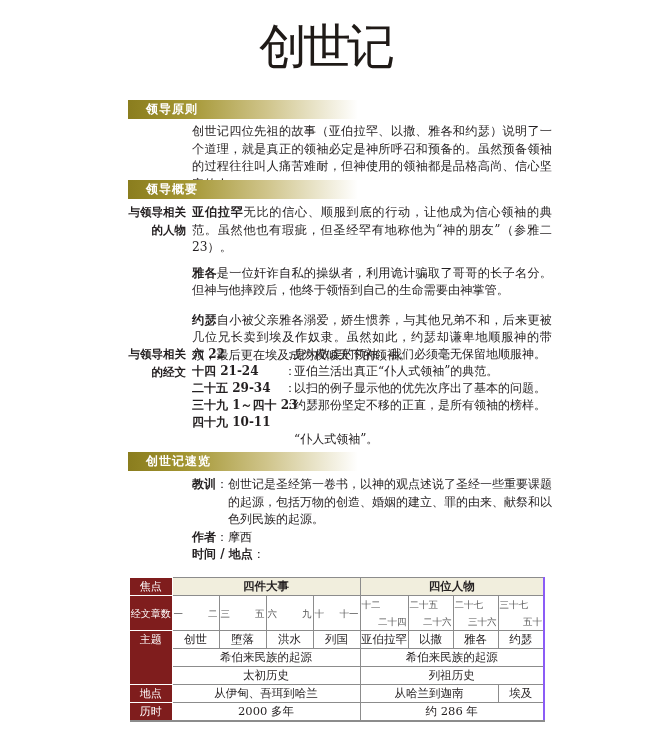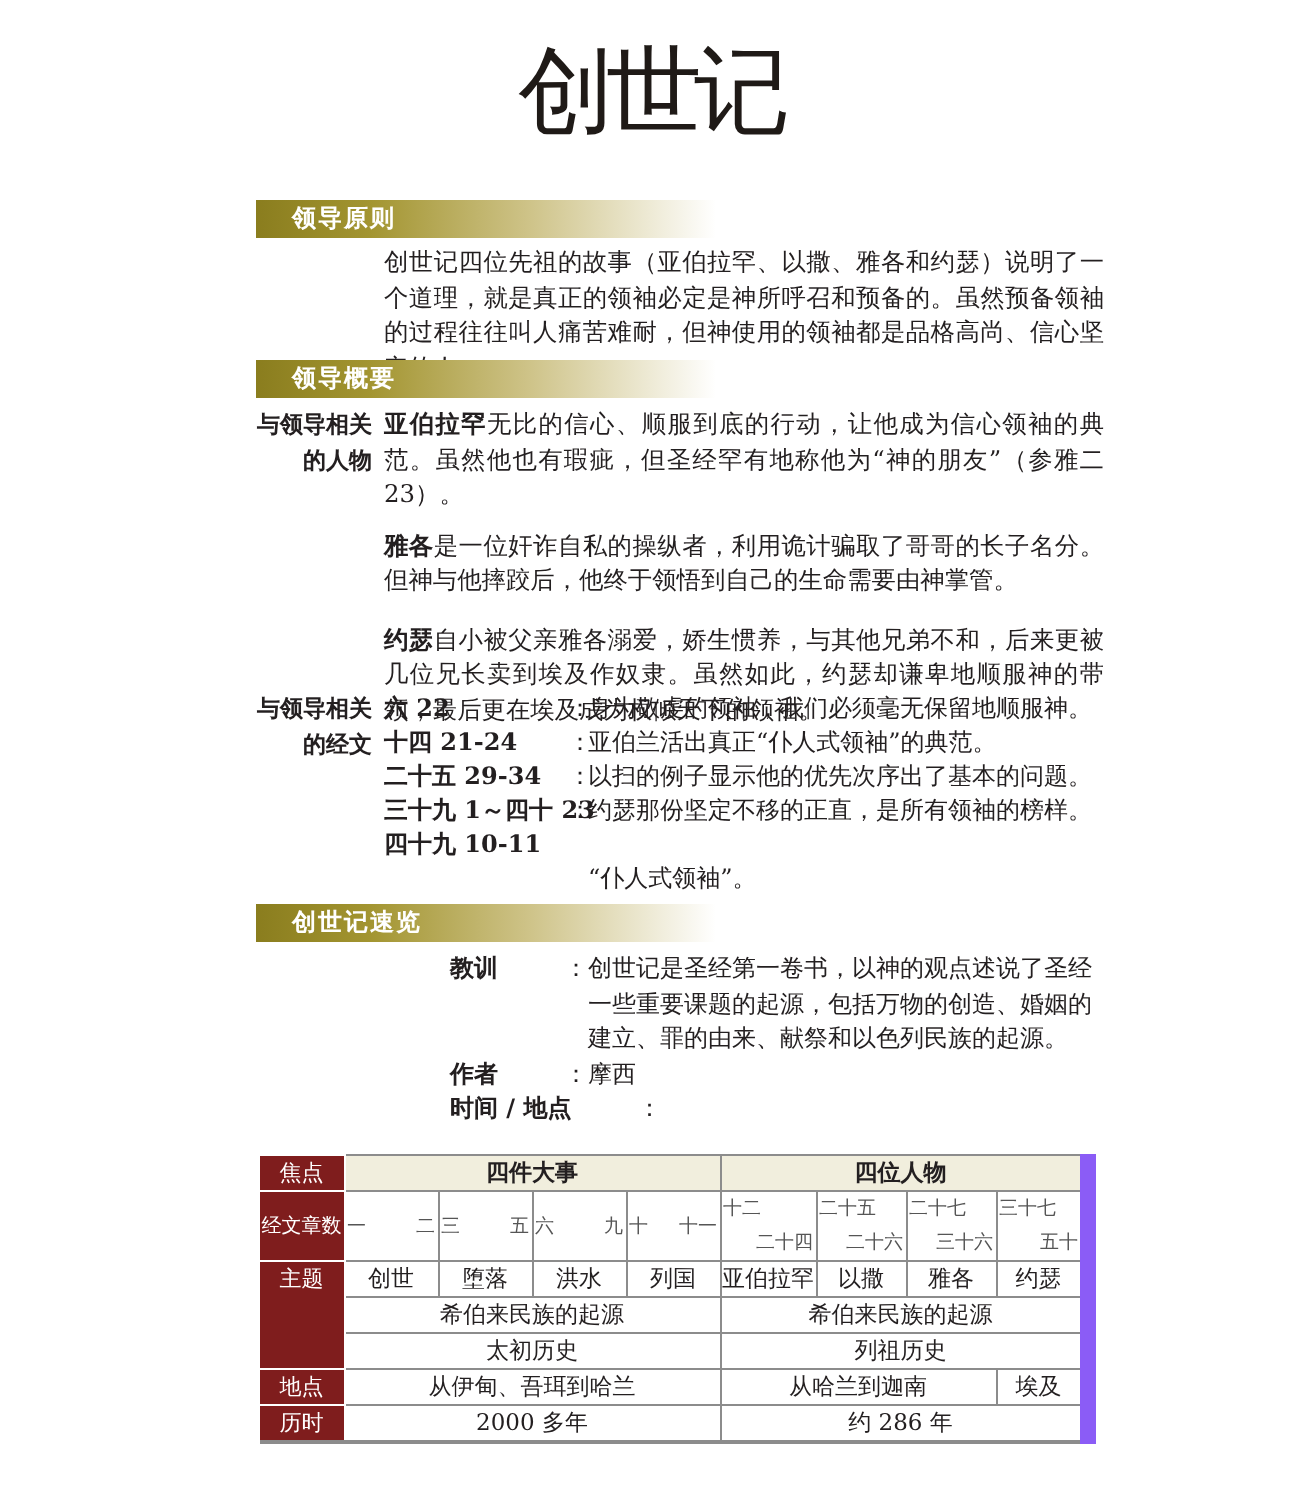--- a/index.html
+++ b/index.html
@@ -20,36 +20,36 @@
                 line-height:17.5px; color:#231f20; }
   b.name { font-family:"DejaVu Sans", sans-serif; font-weight:bold; }
   .verses { position:absolute; left:192px; width:360px; font-size:12px; line-height:17px; }
   .vrow { display:flex; }
   .vref { width:92px; flex:none; font-weight:bold; white-space:nowrap; }
   .vtext { flex:1; }
   .vtext .colon { display:inline-block; width:10px; }
   .vcont { padding-left:102px; }
   .overview { position:absolute; left:192px; width:360px; font-size:12px; line-height:17.5px; }
   .ov-row { display:flex; }
-  .ov-row .k { font-weight:bold; white-space:nowrap;margin-left:33px; }
+  .ov-row .k { font-weight:bold; white-space:nowrap; }
   .ov-row .v { flex:1; }
   
   .tbl { position:absolute; left:130px; top:577px; width:414px; border-collapse:collapse;
          font-size:11.5px; table-layout:fixed; }
   .tbl td { border:1px solid #8c8c8c; padding:0; height:17px; text-align:center;
             line-height:17px; white-space:nowrap; overflow:hidden; }
   .tbl td.lab { background:#7f1d1d; color:#ffffff; font-family:"DejaVu Sans", sans-serif;
                 font-size:11px; border-color:#ffffff; border-left:none; }
   .tbl td.hdr { background:#f1eedd; font-family:"DejaVu Sans", sans-serif; font-weight:bold;
                 font-size:11.5px; }
   .tbl td.ch { font-size:9.5px; color:#555; text-align:left; padding:0 1px; }
   .tbl td.ch span.r { float:right; }
   .tbl td.lab-tall { vertical-align:top; }
   .tbl tr.last td { border-bottom:2px solid #8c8c8c; }
-  .tbl td.rightedge { border-right:8px solid #8b5cf6; }
+  .tbl td.rightedge { border-right:2px solid #8b5cf6; }
 </style>
 </head>
 <body>
 
 <div class="title">创世记</div>
 
 <div class="bar" style="top:100px;">
   <span>领导原则</span>
 </div>
 <div class="para" style="top:123px;">

